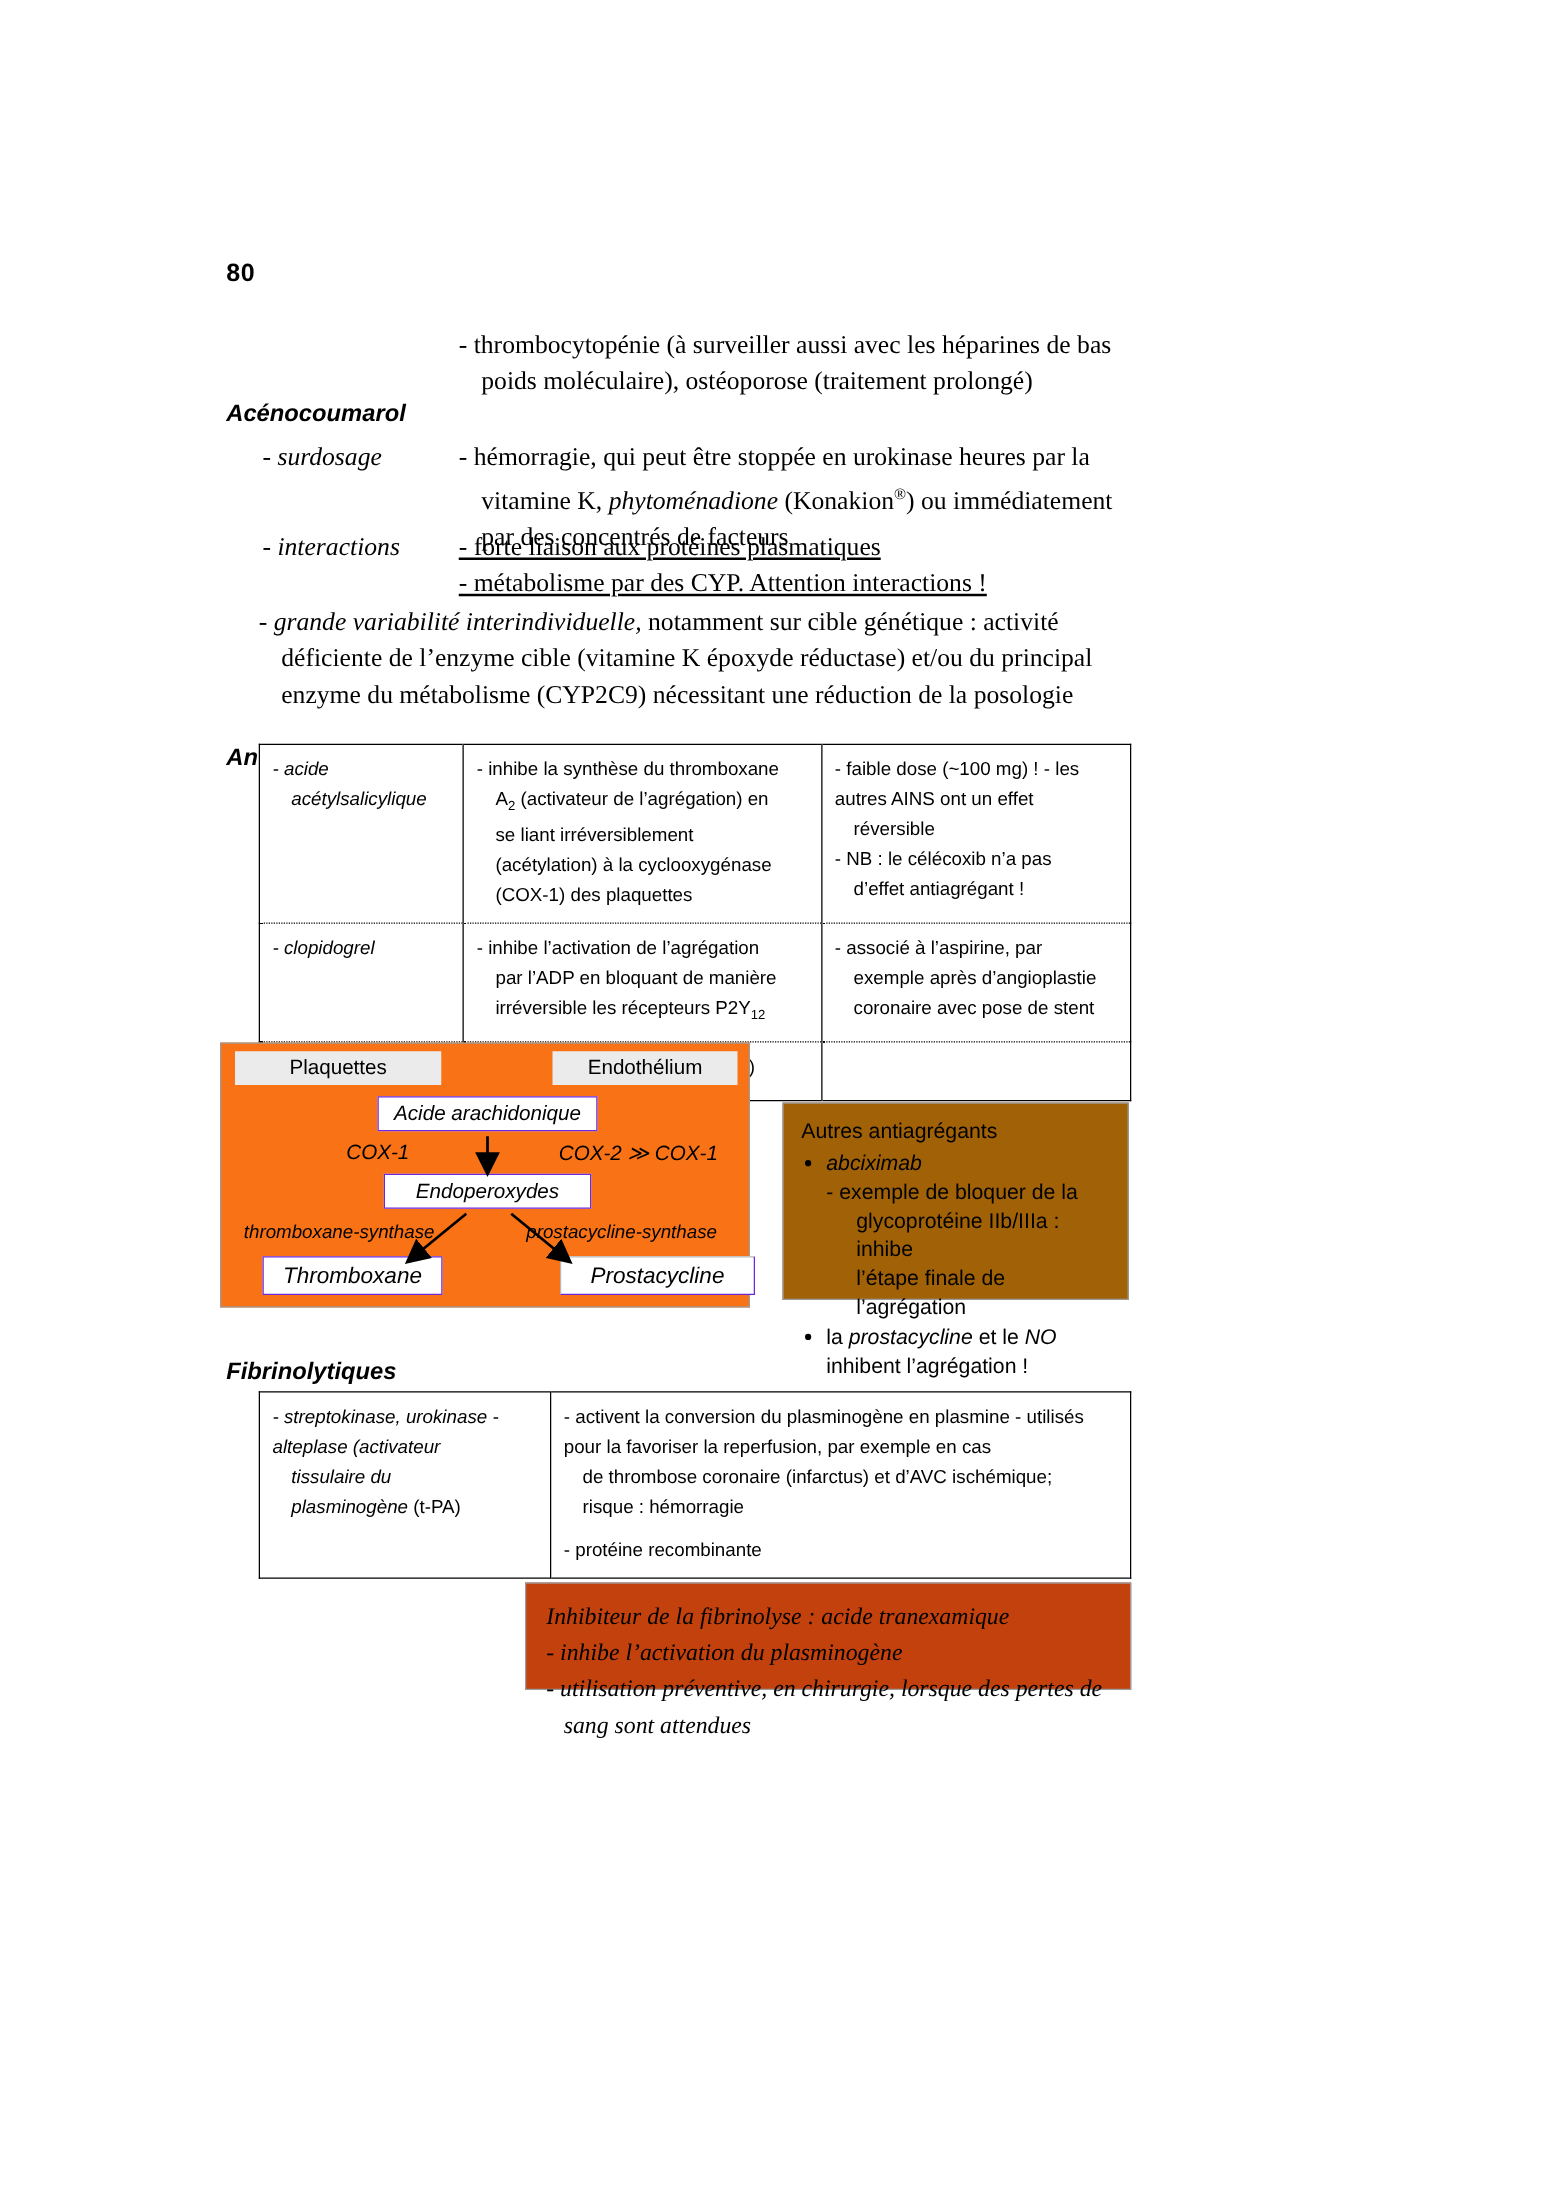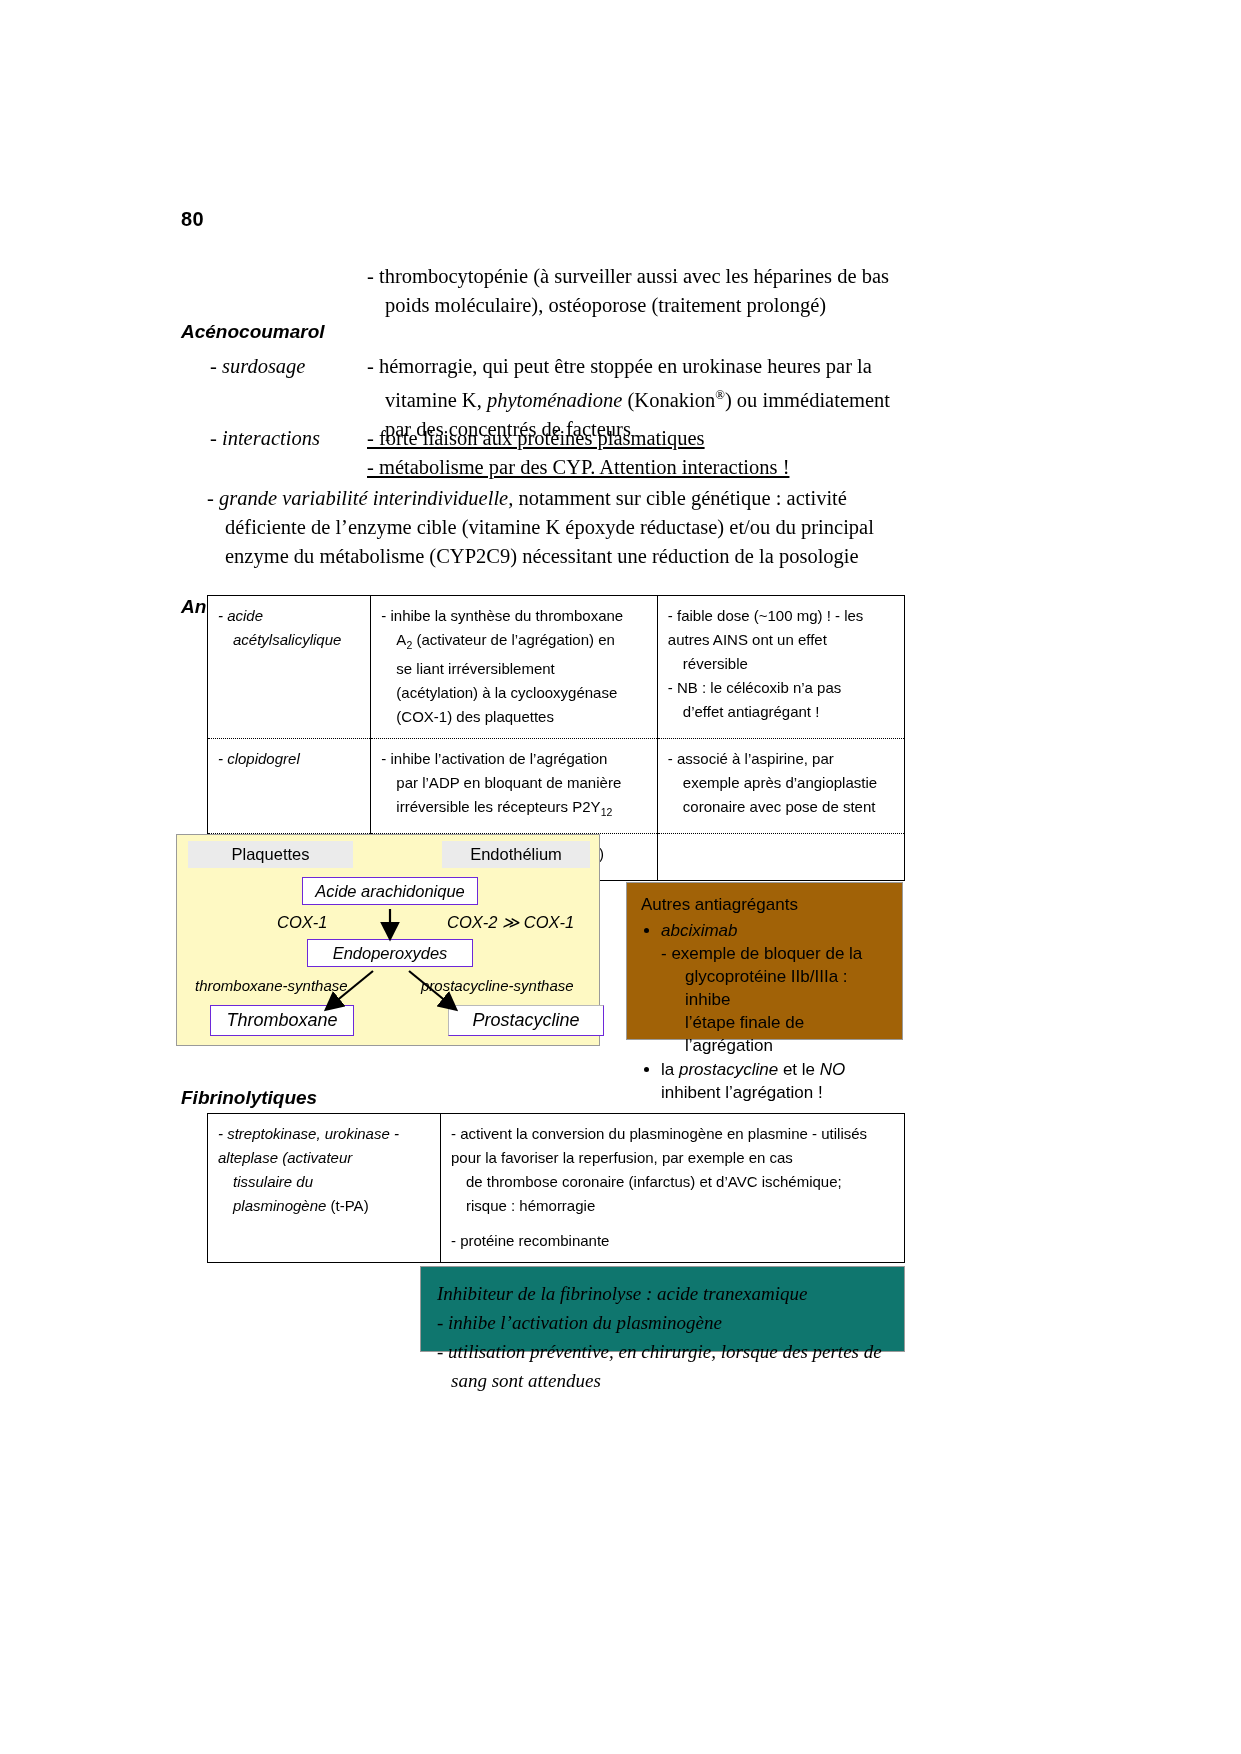--- a/index.html
+++ b/index.html
@@ -80,21 +80,21 @@
   #tbl-fib td{ border-left:1.2px solid #000; }
   #tbl-fib td:first-child{ border-left:none; }
   #tbl-fib .c1{ width:212px; }
   #tbl-fib .gap{ display:block; height:11px; }
 
   
   #diagram{
     position:absolute; left:176px; top:834px;
     width:422px; height:210px;
     border:1.4px solid #9a9a9a;
-    background:#fef9c3;
+    background:#f97316;
   }
   .band{
     position:absolute; height:27px;
     background:#ebebeb;
     font-size:16.5px;
     display:flex; align-items:center; justify-content:center;
   }
   #band-pl{ left:11px; top:6px; width:165px; }
   #band-en{ left:265px; top:6px; width:148px; }
 
@@ -137,21 +137,21 @@
   #box-autres ul{ margin:0; padding-left:20px; list-style:disc; }
   #box-autres li{ margin:0 0 1px 0; }
   #box-autres .sub{ display:block; padding-left:8px; text-indent:-8px; }
   #box-autres .sub2{ display:block; padding-left:24px; }
 
   
   #box-inhib{
     position:absolute; left:420px; top:1266px;
     width:485px; height:86px;
     border:1.4px solid #9a9a9a;
-    background:#0f766e;
+    background:#c2410c;
     box-sizing:border-box;
     padding:12px 14px 0 16px;
     font-family:"Liberation Serif", serif;
     font-style:italic;
     font-size:19px; line-height:29px;
   }
   #box-inhib .l{ display:block; }
   #box-inhib .l .cont{ display:block; padding-left:14px; }
 </style>
 </head>

